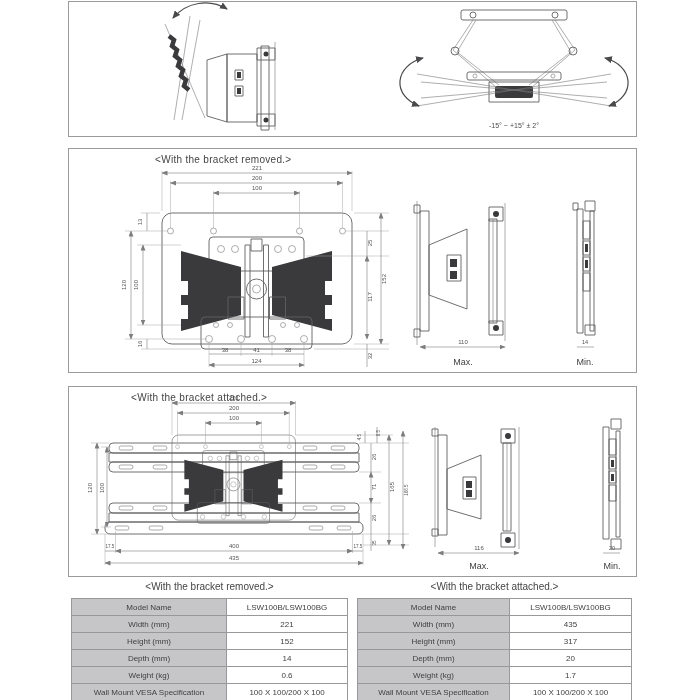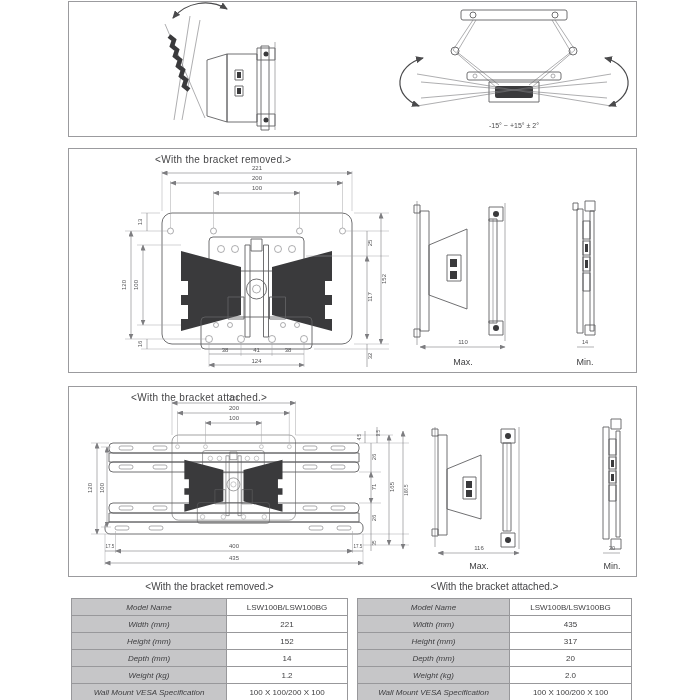--- a/index.html
+++ b/index.html
@@ -9,21 +9,21 @@
   #panel2{left:68px;top:148px;width:569px;height:225px;}
   #panel3{left:68px;top:386px;width:569px;height:191px;}
   .ptitle{position:absolute;font-size:10px;color:#454547;letter-spacing:.3px;white-space:nowrap;}
   .ttitle{position:absolute;top:581px;font-size:10px;color:#454547;text-align:center;white-space:nowrap;}
   #ttl-left{left:71px;width:277px;}
   #ttl-right{left:357px;width:275px;}
   table.spec{position:absolute;border-collapse:collapse;table-layout:fixed;font-size:8px;color:#3e3e40;}
   #table-left{left:71px;top:598px;width:277px;}
   #table-right{left:357px;top:598px;width:275px;}
   table.spec td{border:1px solid #98989b;height:16px;text-align:center;padding:0 2px;overflow:hidden;white-space:nowrap;}
-  table.spec td.lab{background:#c6c6c8;font-style:italic;}
+  table.spec td.lab{background:#c6c6c8;}
   svg{position:absolute;left:0;top:0;}
   .outline{fill:none;stroke:#606062;stroke-width:0.9;stroke-linejoin:round;}
   .thin{fill:none;stroke:#77777a;stroke-width:0.6;}
   .dark{fill:#3a3a3c;stroke:none;}
   .dim{stroke:#7d7d80;stroke-width:0.6;fill:none;}
   .ext{stroke:#a6a6a8;stroke-width:0.5;fill:none;}
   .dimtxt{font-size:6px;fill:#545456;text-anchor:middle;}
   .tinytxt{font-size:4.5px;fill:#545456;text-anchor:middle;}
   .mmlabel{font-size:9px;fill:#404042;text-anchor:middle;}
   .angletxt{font-size:7px;fill:#4a4a4c;text-anchor:middle;}
@@ -361,21 +361,21 @@
     <tr>
         <td class="lab">Height (mm)</td>
         <td>152</td>
       </tr>
     <tr>
         <td class="lab">Depth (mm)</td>
         <td>14</td>
       </tr>
     <tr>
         <td class="lab">Weight (kg)</td>
-        <td>1.2</td>
+        <td>0.6</td>
       </tr>
     <tr>
         <td class="lab">Wall Mount VESA Specification</td>
         <td>100 X 100/200 X 100</td>
       </tr>
   </tbody>
 </table>
 
 <table class="spec" id="table-right">
   <colgroup>
@@ -394,20 +394,20 @@
     <tr>
         <td class="lab">Height (mm)</td>
         <td>317</td>
       </tr>
     <tr>
         <td class="lab">Depth (mm)</td>
         <td>20</td>
       </tr>
     <tr>
         <td class="lab">Weight (kg)</td>
-        <td>2.0</td>
+        <td>1.7</td>
       </tr>
     <tr>
         <td class="lab">Wall Mount VESA Specification</td>
         <td>100 X 100/200 X 100</td>
       </tr>
   </tbody>
 </table>
 
 </body></html>

